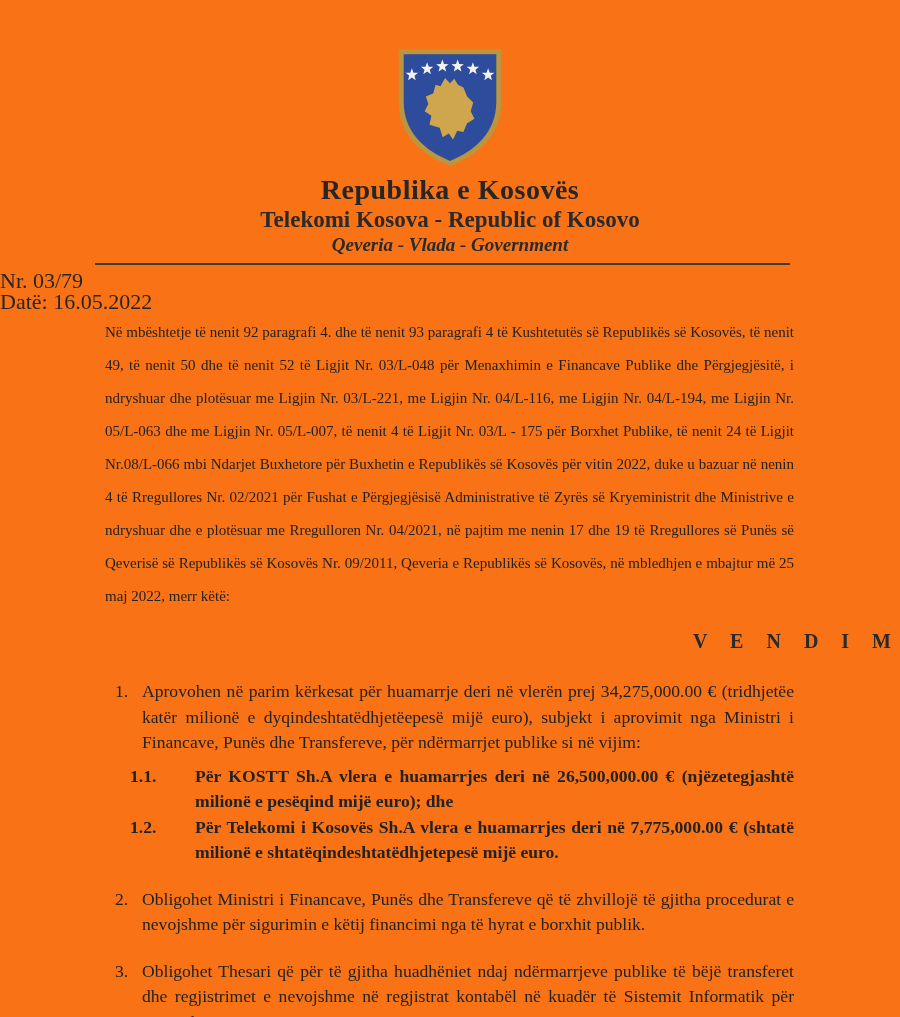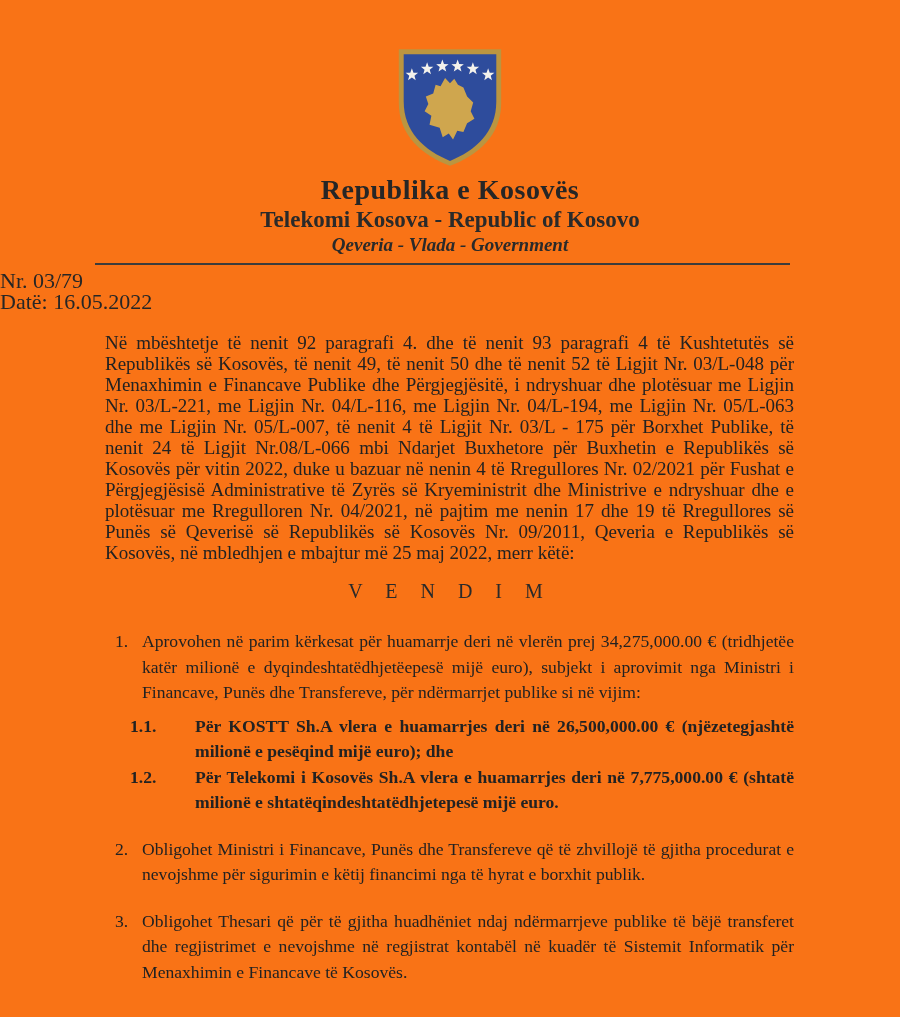--- a/index.html
+++ b/index.html
@@ -59,33 +59,33 @@
     margin: 5px 110px 0 0;
     text-align: left;
     font-weight: normal;
     font-size: 22px;
     line-height: 21px;
     color: #262626;
   }
 
   
   .preamble {
-    margin: 20px 106px 0 105px;
+    margin: 4px 106px 0 105px;
     text-align: justify;
-    font-size: 19px;
-    line-height: 21px;
+    font-size: 15px;
+    line-height: 33px;
     color: #222;
   }
 
   
   .vendim {
     margin-top: 17px;
-    text-align: center;
+    text-align: right;
     font-size: 20px;
-    font-weight: normal;
+    font-weight: bold;
     letter-spacing: 9px;
     color: #2a2a2a;
   }
 
   
   .list {
     margin: 26px 106px 0 115px;
     font-size: 17.6px;
     line-height: 25.5px;
     color: #222;

